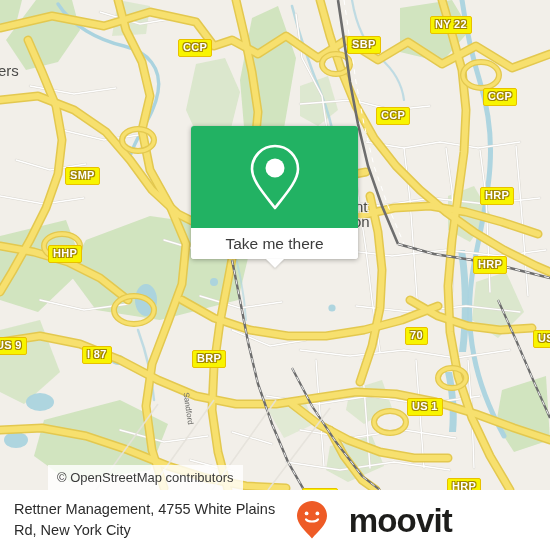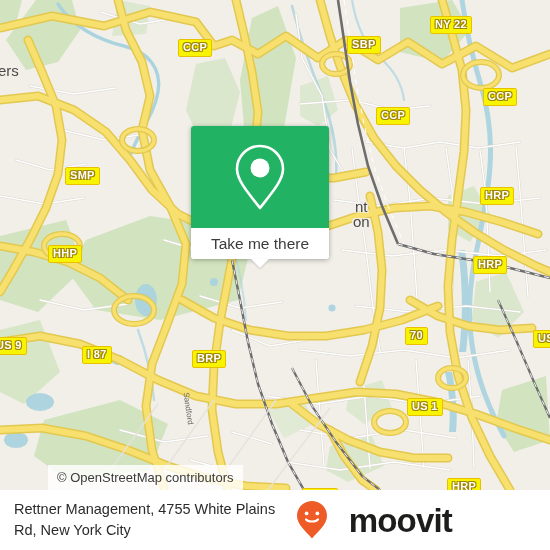--- a/index.html
+++ b/index.html
@@ -88,21 +88,21 @@
     padding: 5px 9px 5px 9px;
     white-space: nowrap;
     margin-left: 48px;
   }
 
   
   #popup-card {
     position: absolute;
     left: 191px;
     top: 126px;
-    width: 138px;
+    width: 167px;
     border-radius: 3px;
     box-shadow: 0 1px 5px rgba(0,0,0,0.30), 0 0 1px rgba(0,0,0,0.18);
     background: #ffffff;
     overflow: visible;
   }
   #popup-green {
     background: #22b263;
     border-radius: 3px 3px 0 0;
     height: 102px;
     display: flex;

